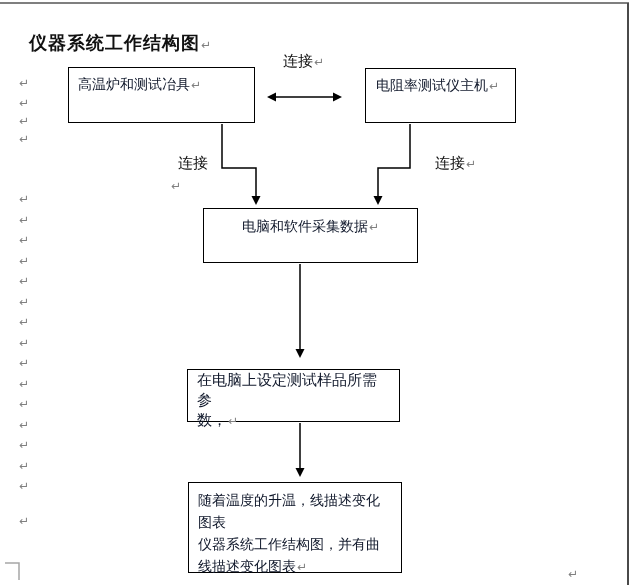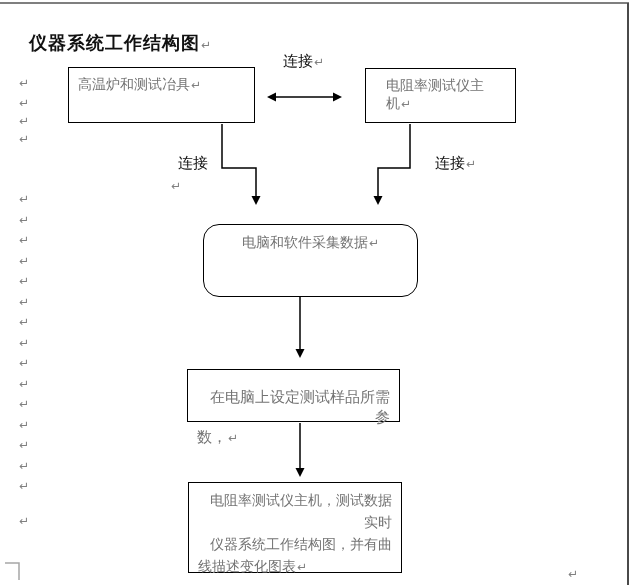--- a/index.html
+++ b/index.html
@@ -15,25 +15,25 @@
     white-space:nowrap;
   }
   .pm{color:#808080;font-size:12px;font-weight:normal;letter-spacing:0;
       font-family:"DejaVu Sans",sans-serif;margin-left:1px;}
   .pmark{position:absolute;left:19px;color:#808080;font-size:12px;
       font-family:"DejaVu Sans",sans-serif;line-height:12px;}
   .fc-box{
     position:absolute;background:#fff;border:1px solid #000;box-sizing:border-box;
     font-size:14px;line-height:18px;
   }
-  .fc-box .txt{color:#737373;text-align:right;}
+  .fc-box .txt{color:#0f172a;}
   #box-furnace{left:68px;top:67px;width:187px;height:56px;padding:7px 9px;}
-  #box-host{left:365px;top:68px;width:151px;height:55px;padding:7px 20px;}
-  #box-computer{left:203px;top:224px;width:215px;height:73px;padding:8px 4px;text-align:center;border-radius:16px;}
-  #box-params{left:187px;top:369px;width:213px;height:53px;padding:17px 9px;font-size:15px;line-height:20px;}
+  #box-host{left:365px;top:68px;width:151px;height:55px;padding:7px 10px;}
+  #box-computer{left:203px;top:208px;width:215px;height:55px;padding:8px 4px;text-align:center;}
+  #box-params{left:187px;top:369px;width:213px;height:53px;padding:0 9px;font-size:15px;line-height:20px;}
   #box-result{left:188px;top:482px;width:214px;height:91px;padding:6px 9px;font-size:14px;line-height:22px;}
   .conn-label{position:absolute;font-size:15px;color:#111;white-space:nowrap;}
   #label-connect-top{left:283px;top:52px;}
   #label-connect-left{left:178px;top:154px;}
   #label-connect-right{left:435px;top:154px;}
   #left-label-mark{position:absolute;left:170px;top:179px;}
   #stray-mark{position:absolute;left:567px;top:567px;}
   svg.overlay{position:absolute;left:0;top:0;}
   .line{stroke:#000;stroke-width:1.5;fill:none;}
   .head{fill:#000;stroke:none;}
@@ -108,21 +108,21 @@
   <div class="fc-box" id="box-host"><span class="txt">电阻率测试仪主机</span><span class="pm">↵</span></div>
 
   <div class="fc-box" id="box-computer"><span class="txt">电脑和软件采集数据</span><span class="pm">↵</span></div>
 
   <div class="fc-box" id="box-params">
     <div class="txt">在电脑上设定测试样品所需参</div>
     <div><span class="txt">数，</span><span class="pm">↵</span></div>
   </div>
 
   <div class="fc-box" id="box-result">
-    <div class="txt">电阻率测试仪主机，测试数据实时</div>
+    <div class="txt">随着温度的升温，线描述变化图表</div>
     <div class="txt">仪器系统工作结构图，并有曲</div>
     <div><span class="txt">线描述变化图表</span><span class="pm">↵</span></div>
   </div>
 
   <div class="conn-label" id="label-connect-top"><span>连接</span><span class="pm">↵</span></div>
 
   <div class="conn-label" id="label-connect-left"><span>连接</span></div>
   <span class="pm" id="left-label-mark">↵</span>
 
   <div class="conn-label" id="label-connect-right"><span>连接</span><span class="pm">↵</span></div>

